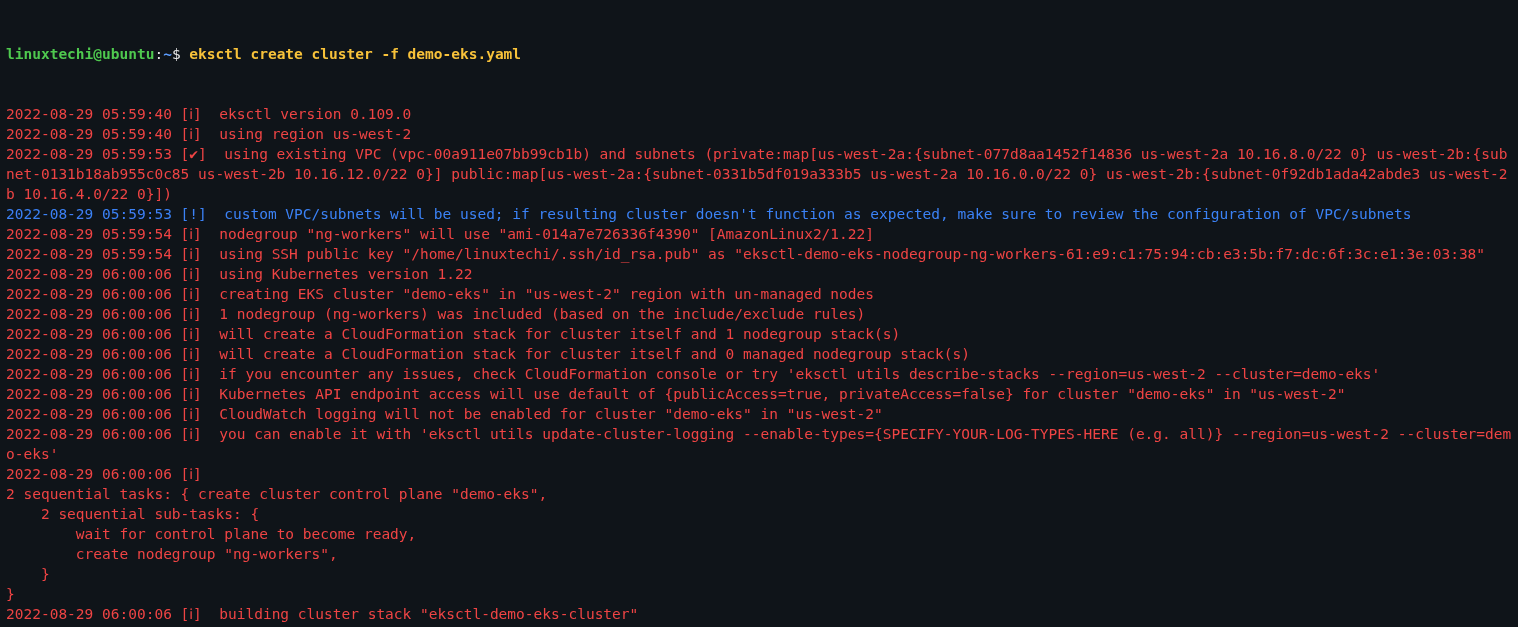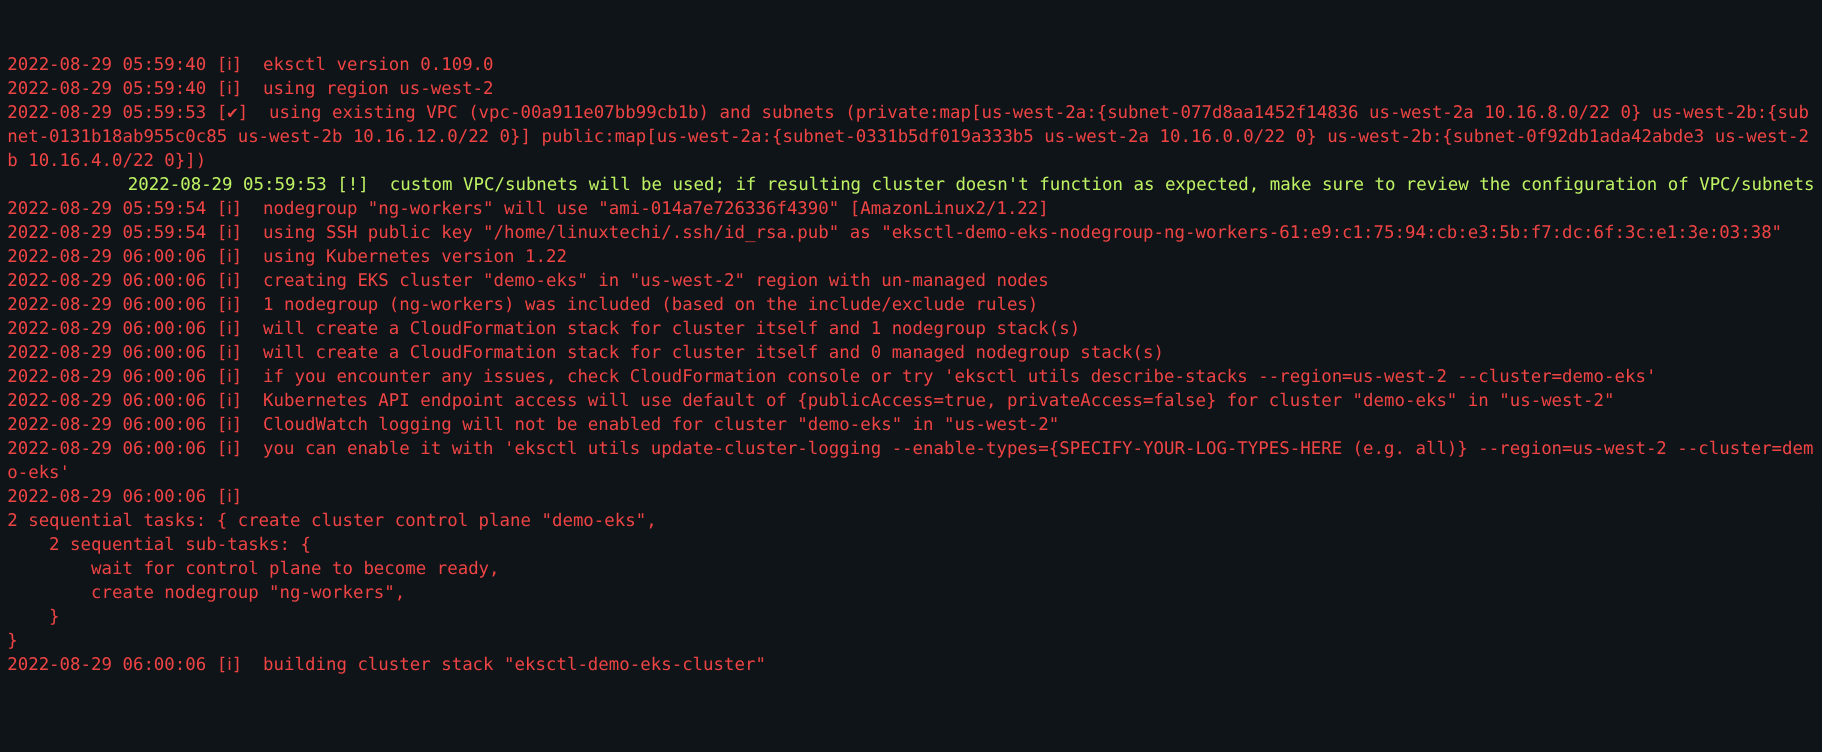--- a/index.html
+++ b/index.html
@@ -17,21 +17,22 @@
   .terminal {
     padding: 4px 6px;
     white-space: pre-wrap;
     word-break: break-all;
   }
   .prompt-user { color: #4fc94f; font-weight: bold; }
   .prompt-path { color: #5c9dff; font-weight: bold; }
   .prompt-symbol { color: #e6e6e6; }
   .command { color: #f8c23a; font-weight: bold; }
   .info { color: #ef4444; }
-  .warn { color: #bef264; text-align: right; }
+  .warn { color: #3b82f6; }
 </style>
 </head>
 <body>
 
 <div class="terminal">
+  <div><span class="prompt-user">linuxtechi@ubuntu</span><span class="prompt-symbol">:</span><span class="prompt-path">~</span><span class="prompt-symbol">$ </span><span class="command">eksctl create cluster -f demo-eks.yaml</span></div>
   <div id="log-output"><div class="info">2022-08-29 05:59:40 [ℹ]  eksctl version 0.109.0</div><div class="info">2022-08-29 05:59:40 [ℹ]  using region us-west-2</div><div class="info">2022-08-29 05:59:53 [✔]  using existing VPC (vpc-00a911e07bb99cb1b) and subnets (private:map[us-west-2a:{subnet-077d8aa1452f14836 us-west-2a 10.16.8.0/22 0} us-west-2b:{subnet-0131b18ab955c0c85 us-west-2b 10.16.12.0/22 0}] public:map[us-west-2a:{subnet-0331b5df019a333b5 us-west-2a 10.16.0.0/22 0} us-west-2b:{subnet-0f92db1ada42abde3 us-west-2b 10.16.4.0/22 0}])</div><div class="warn">2022-08-29 05:59:53 [!]  custom VPC/subnets will be used; if resulting cluster doesn't function as expected, make sure to review the configuration of VPC/subnets</div><div class="info">2022-08-29 05:59:54 [ℹ]  nodegroup "ng-workers" will use "ami-014a7e726336f4390" [AmazonLinux2/1.22]</div><div class="info">2022-08-29 05:59:54 [ℹ]  using SSH public key "/home/linuxtechi/.ssh/id_rsa.pub" as "eksctl-demo-eks-nodegroup-ng-workers-61:e9:c1:75:94:cb:e3:5b:f7:dc:6f:3c:e1:3e:03:38"</div><div class="info">2022-08-29 06:00:06 [ℹ]  using Kubernetes version 1.22</div><div class="info">2022-08-29 06:00:06 [ℹ]  creating EKS cluster "demo-eks" in "us-west-2" region with un-managed nodes</div><div class="info">2022-08-29 06:00:06 [ℹ]  1 nodegroup (ng-workers) was included (based on the include/exclude rules)</div><div class="info">2022-08-29 06:00:06 [ℹ]  will create a CloudFormation stack for cluster itself and 1 nodegroup stack(s)</div><div class="info">2022-08-29 06:00:06 [ℹ]  will create a CloudFormation stack for cluster itself and 0 managed nodegroup stack(s)</div><div class="info">2022-08-29 06:00:06 [ℹ]  if you encounter any issues, check CloudFormation console or try 'eksctl utils describe-stacks --region=us-west-2 --cluster=demo-eks'</div><div class="info">2022-08-29 06:00:06 [ℹ]  Kubernetes API endpoint access will use default of {publicAccess=true, privateAccess=false} for cluster "demo-eks" in "us-west-2"</div><div class="info">2022-08-29 06:00:06 [ℹ]  CloudWatch logging will not be enabled for cluster "demo-eks" in "us-west-2"</div><div class="info">2022-08-29 06:00:06 [ℹ]  you can enable it with 'eksctl utils update-cluster-logging --enable-types={SPECIFY-YOUR-LOG-TYPES-HERE (e.g. all)} --region=us-west-2 --cluster=demo-eks'</div><div class="info">2022-08-29 06:00:06 [ℹ]  </div><div class="info">2 sequential tasks: { create cluster control plane "demo-eks", </div><div class="info">    2 sequential sub-tasks: { </div><div class="info">        wait for control plane to become ready,</div><div class="info">        create nodegroup "ng-workers",</div><div class="info">    } </div><div class="info">}</div><div class="info">2022-08-29 06:00:06 [ℹ]  building cluster stack "eksctl-demo-eks-cluster"</div></div>
   
 </div>
 
 </body></html>

